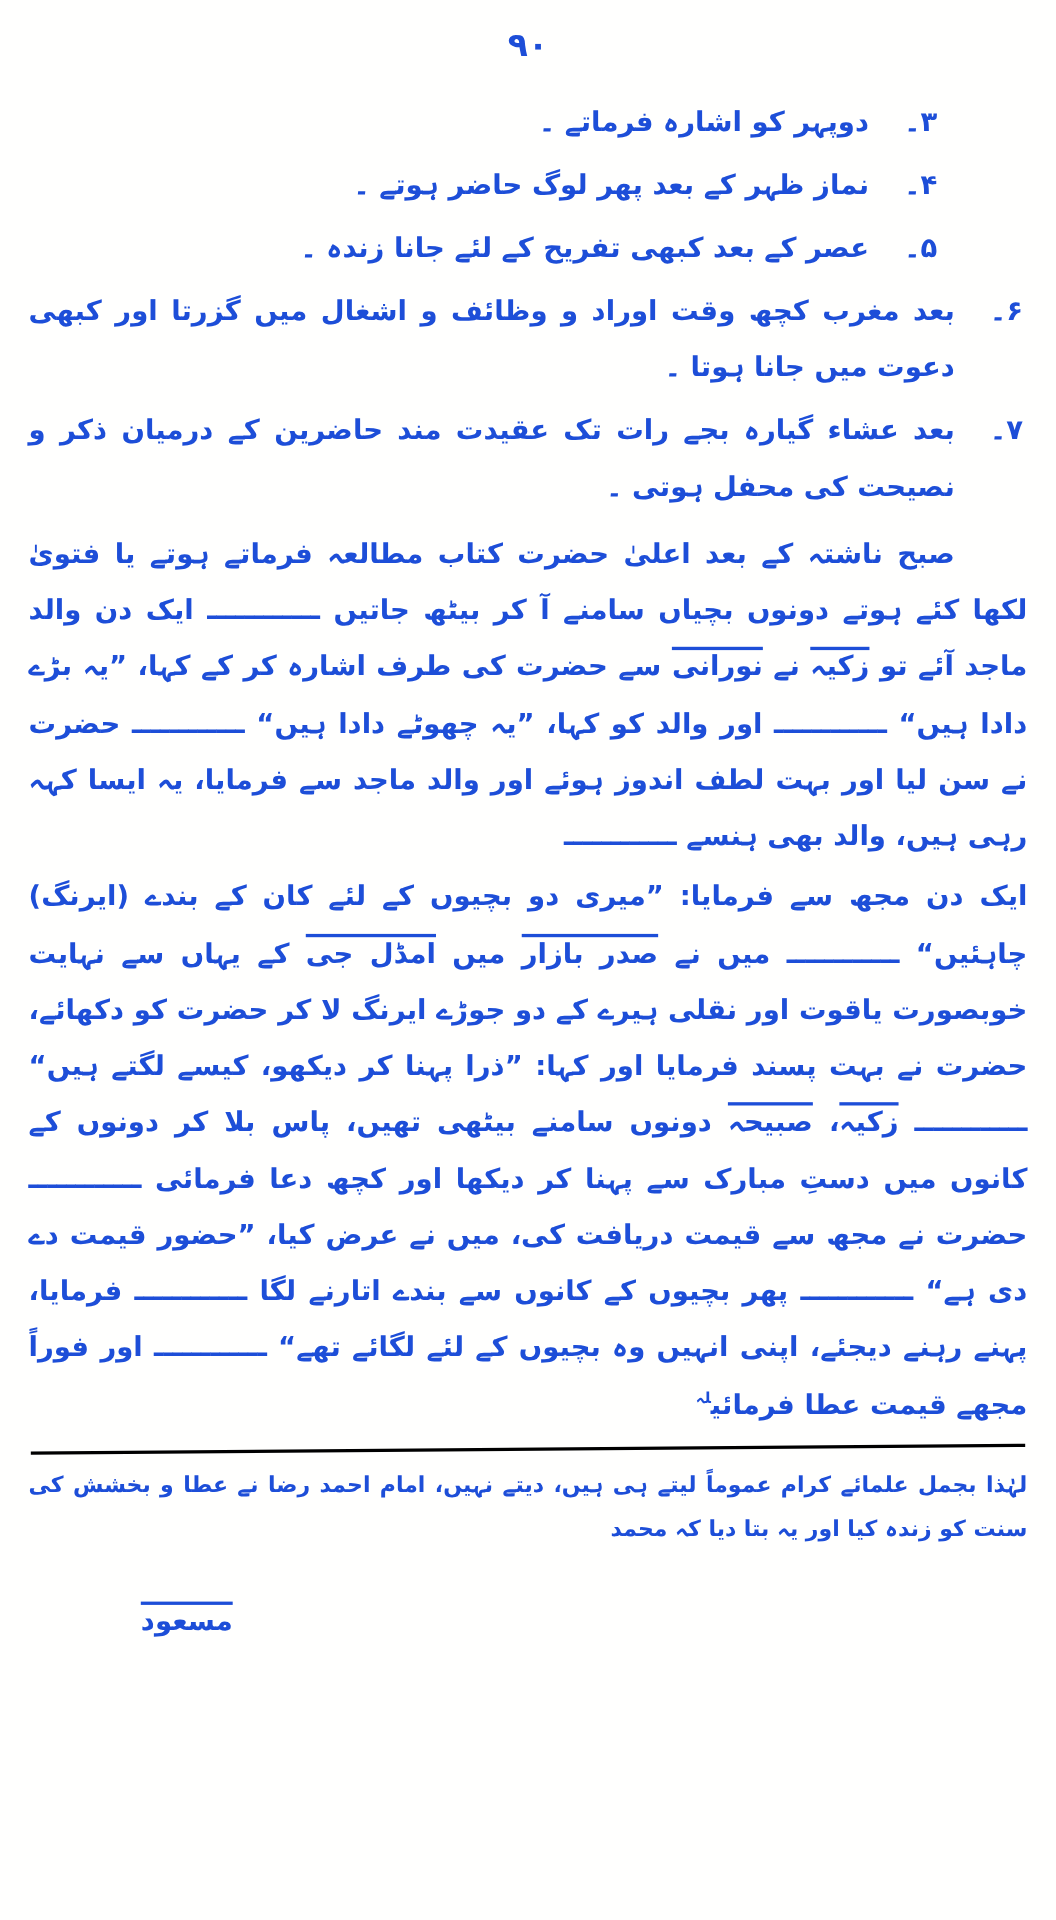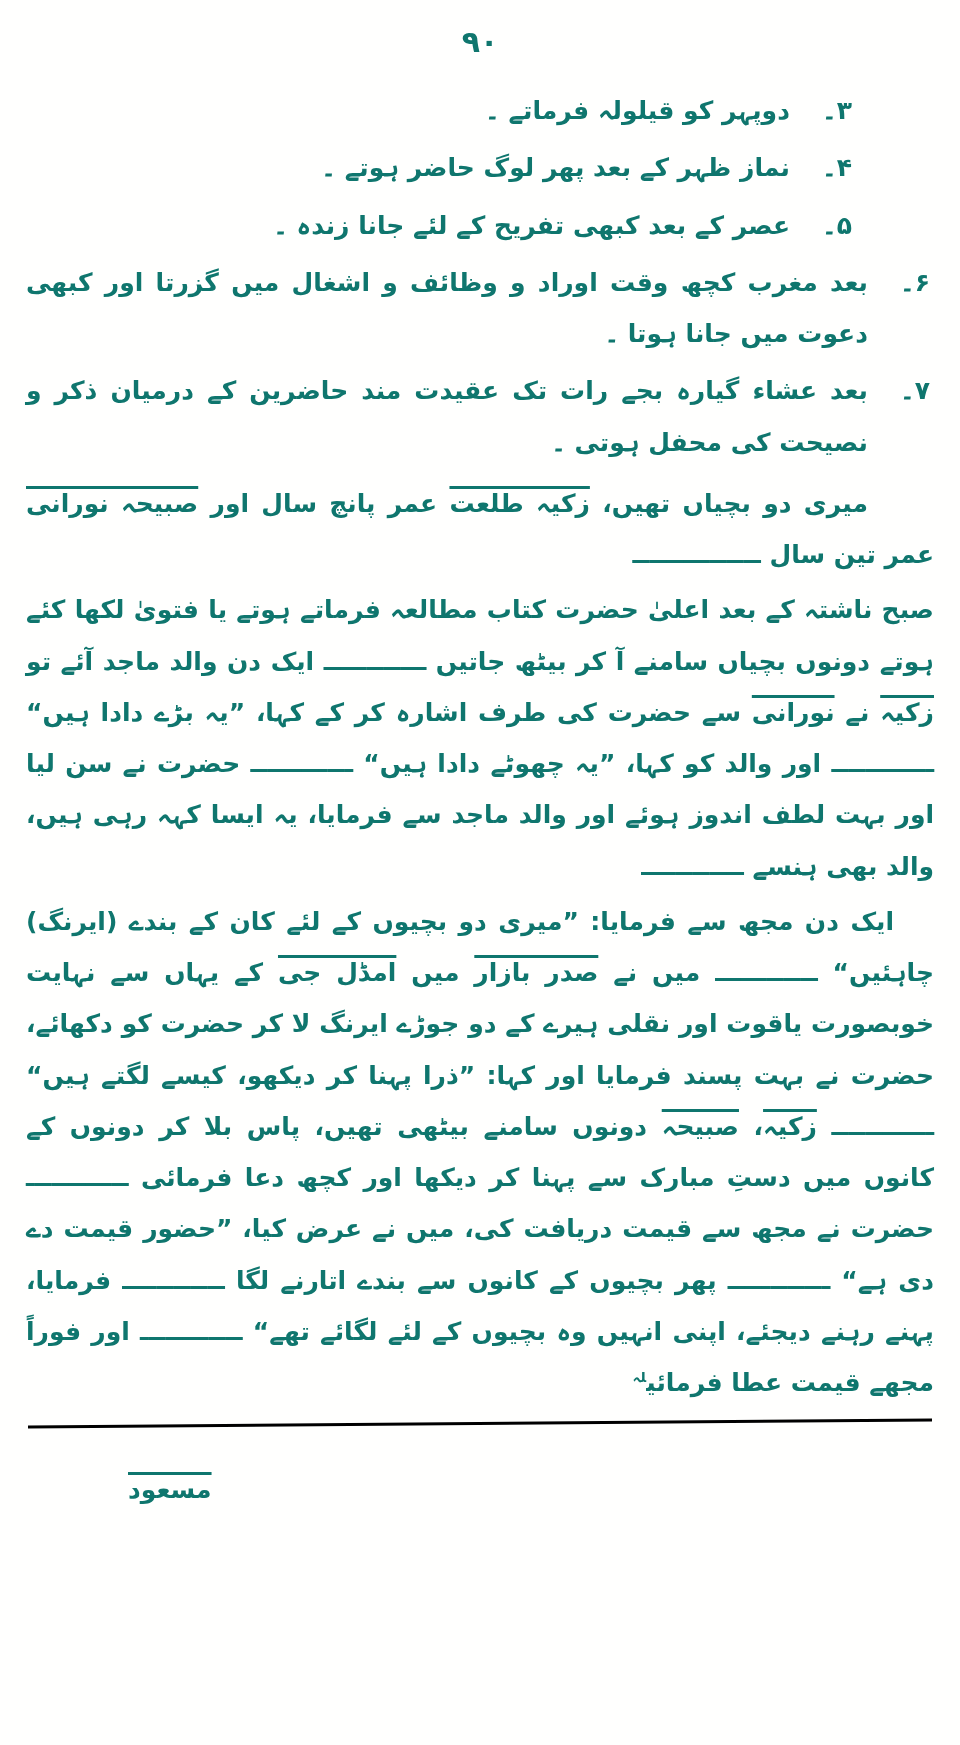--- a/index.html
+++ b/index.html
@@ -1,20 +1,20 @@
 <!DOCTYPE html>
 <html lang="ur" dir="rtl"><head>
 <meta charset="utf-8">
 <style>
   html,body{margin:0;padding:0;background:#ffffff;}
   .page{
     position:relative;
     width:960px;height:1745px;
     background:#fffffe;
-    color:#0f766e;
+    color:#1d4ed8;
     font-family:"DejaVu Sans",sans-serif;
     font-weight:700;
     direction:rtl;
     box-sizing:border-box;
     padding:18px 26px 0 26px;
     overflow:hidden;
   }
   .pageno{
     text-align:center;
     font-size:30px;
@@ -71,47 +71,47 @@
 </style>
 </head>
 <body>
 
 <div class="page">
   <div class="pageno">۹۰</div>
 
   <div class="schedule" id="schedule">
       <div class="item">
         <span class="marker">۳۔</span>
-        <span class="text">دوپہر کو قیلولہ فرماتے ۔</span>
+        <span class="text">دوپہر کو اشارہ فرماتے ۔</span>
       </div>
       <div class="item">
         <span class="marker">۴۔</span>
         <span class="text">نماز ظہر کے بعد پھر لوگ حاضر ہوتے ۔</span>
       </div>
       <div class="item">
         <span class="marker">۵۔</span>
         <span class="text">عصر کے بعد کبھی تفریح کے لئے جانا زندہ ۔</span>
       </div>
       <div class="item">
         <span class="marker">۶۔</span>
         <span class="text">بعد مغرب کچھ وقت اوراد و وظائف و اشغال میں گزرتا اور کبھی دعوت میں جانا ہوتا ۔</span>
       </div>
       <div class="item">
         <span class="marker">۷۔</span>
         <span class="text">بعد عشاء گیارہ بجے رات تک عقیدت مند حاضرین کے درمیان ذکر و نصیحت کی محفل ہوتی ۔</span>
       </div>
     </div>
 
   <div class="body-text" id="paras">
-      <p class="para"><span>میری دو بچیاں تھیں، </span><span class="ov">زکیہ طلعت</span><span> عمر پانچ سال اور </span><span class="ov">صبیحہ نورانی</span><span> عمر تین سال </span><span class="dash">ـــــــــــــــ</span></p>
       <p class="para"><span>صبح ناشتہ کے بعد اعلیٰ حضرت کتاب مطالعہ فرماتے ہوتے یا فتویٰ لکھا کئے ہوتے دونوں بچیاں سامنے آ کر بیٹھ جاتیں </span><span class="dash">ــــــــــــ</span><span> ایک دن والد ماجد آئے تو </span><span class="ov">زکیہ</span><span> نے </span><span class="ov">نورانی</span><span> سے حضرت کی طرف اشارہ کر کے کہا، ”یہ بڑے دادا ہیں“ </span><span class="dash">ــــــــــــ</span><span> اور والد کو کہا، ”یہ چھوٹے دادا ہیں“ </span><span class="dash">ــــــــــــ</span><span> حضرت نے سن لیا اور بہت لطف اندوز ہوئے اور والد ماجد سے فرمایا، یہ ایسا کہہ رہی ہیں، والد بھی ہنسے </span><span class="dash">ــــــــــــ</span></p>
       <p class="para"><span>ایک دن مجھ سے فرمایا: ”میری دو بچیوں کے لئے کان کے بندے (ایرنگ) چاہئیں“ </span><span class="dash">ــــــــــــ</span><span> میں نے </span><span class="ov">صدر بازار</span><span> میں </span><span class="ov">امڈل جی</span><span> کے یہاں سے نہایت خوبصورت یاقوت اور نقلی ہیرے کے دو جوڑے ایرنگ لا کر حضرت کو دکھائے، حضرت نے بہت پسند فرمایا اور کہا: ”ذرا پہنا کر دیکھو، کیسے لگتے ہیں“ </span><span class="dash">ــــــــــــ</span><span> </span><span class="ov">زکیہ</span><span>، </span><span class="ov">صبیحہ</span><span> دونوں سامنے بیٹھی تھیں، پاس بلا کر دونوں کے کانوں میں دستِ مبارک سے پہنا کر دیکھا اور کچھ دعا فرمائی </span><span class="dash">ــــــــــــ</span><span> حضرت نے مجھ سے قیمت دریافت کی، میں نے عرض کیا، ”حضور قیمت دے دی ہے“ </span><span class="dash">ــــــــــــ</span><span> پھر بچیوں کے کانوں سے بندے اتارنے لگا </span><span class="dash">ــــــــــــ</span><span> فرمایا، پہنے رہنے دیجئے، اپنی انہیں وہ بچیوں کے لئے لگائے تھے“ </span><span class="dash">ــــــــــــ</span><span> اور فوراً مجھے قیمت عطا فرمائی</span><span class="sup">لہ</span></p>
     </div>
 
   <hr class="fn-rule">
 
   <div class="footnote" id="footnote">
+      <p>لہٰذا بجمل علمائے کرام عموماً لیتے ہی ہیں، دیتے نہیں، امام احمد رضا نے عطا و بخشش کی سنت کو زندہ کیا اور یہ بتا دیا کہ محمد</p>
     </div>
 
   <div class="verse-row">
     <div class="author ov">مسعود</div>
   </div>
 </div>
 
 </body></html>

